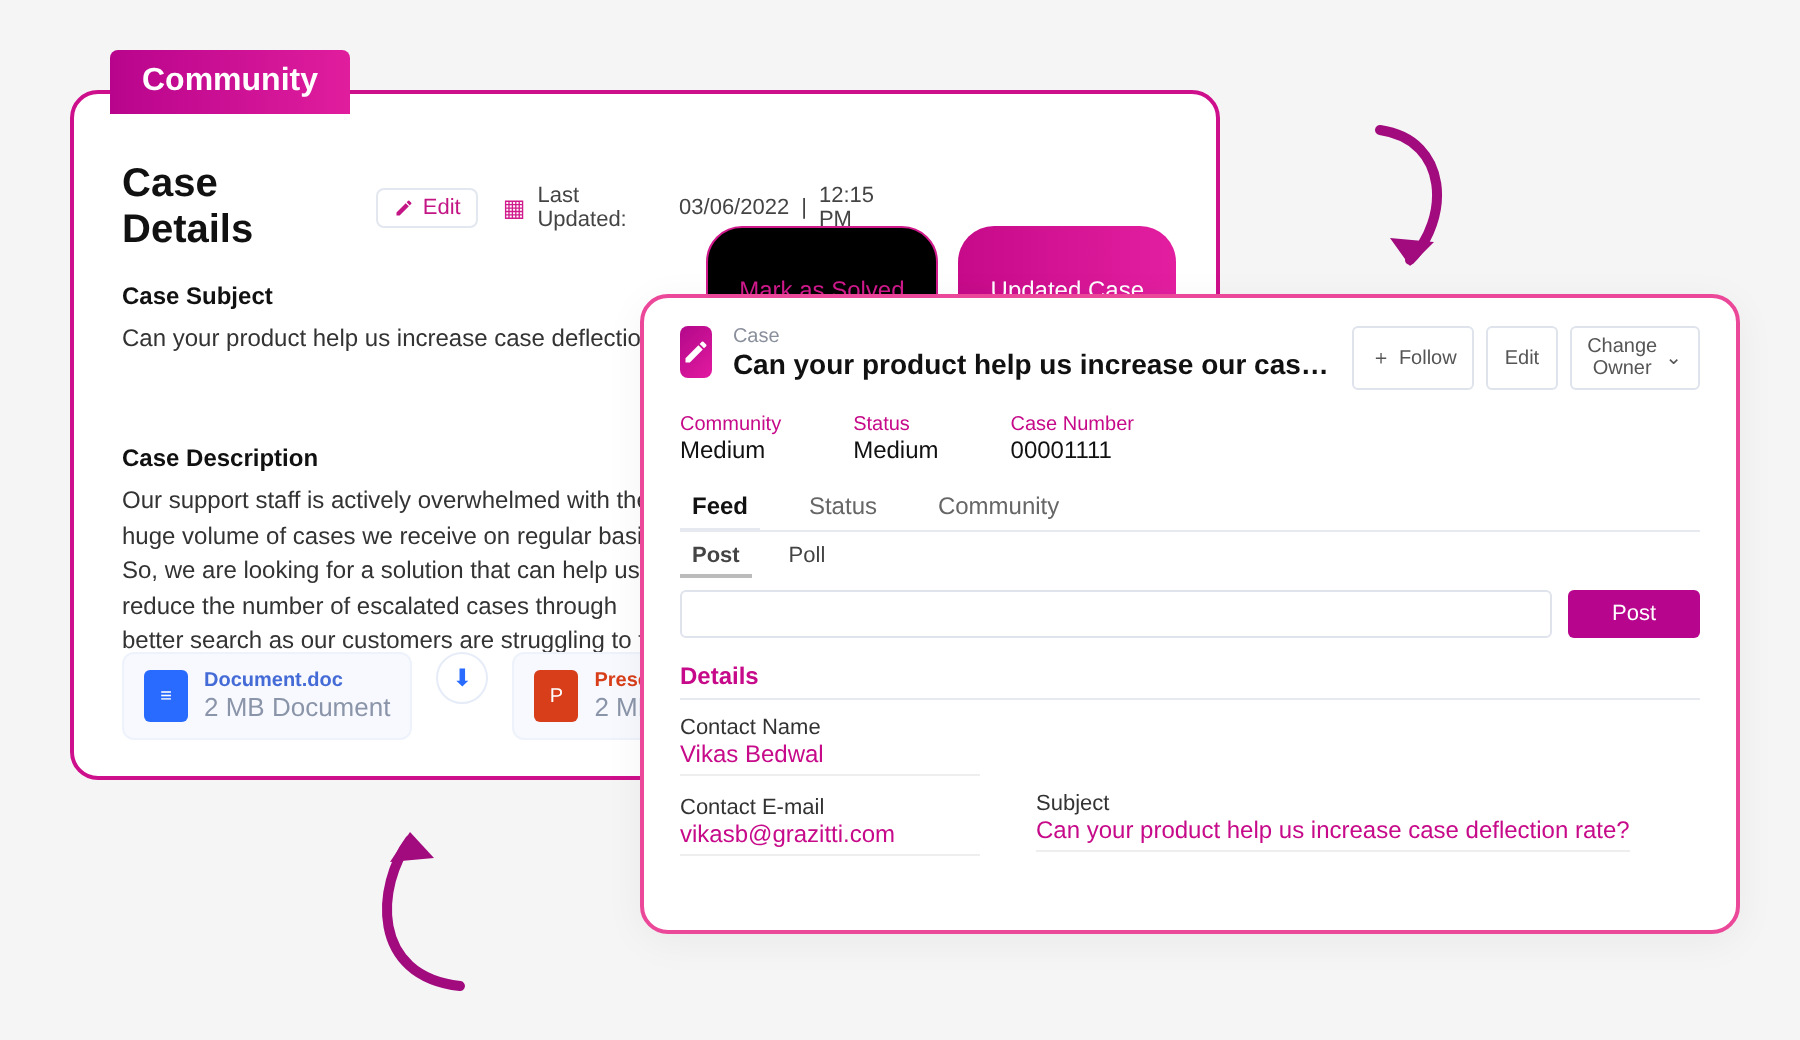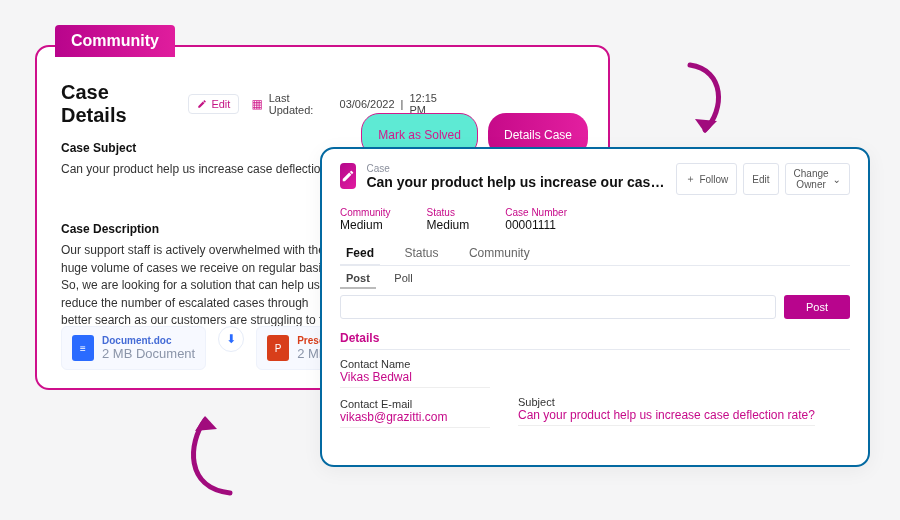--- a/index.html
+++ b/index.html
@@ -42,22 +42,22 @@
   }
   .edit-btn svg { width: 10px; height: 10px; }
   .updated {
     font-size: 11px; color: #444; margin-left: auto;
     display: flex; align-items: center; gap: 6px;
     margin-right: 130px;
   }
   .updated .cal { color: #d11a8c; font-size: 12px;}
   .action-row { position: absolute; right: 20px; top: 66px; display: flex; gap: 10px;}
   .solved-btn {
-    border: 1.5px solid #d11a8c; color: #d11a8c; background:#5eead4;
-    border-radius: 18px; padding: 14px 16px; font-size: 12px; cursor:pointer;
+    border: 1.5px solid #d11a8c; color: #d11a8c; background:#000000;
+    border-radius: 18px; padding: 24px 16px; font-size: 12px; cursor:pointer;
   }
   .escalate-btn {
     background: linear-gradient(90deg, #c60a89, #e31fa0);
     color:#fff; border:none; border-radius: 18px;
     padding: 6px 16px; font-size: 12px; cursor:pointer;
   }
   .sec-label { font-size: 12px; font-weight: 700; color:#111; margin-top: 14px; margin-bottom: 6px;}
   .sec-body { font-size: 12px; color:#333; max-width: 280px; line-height: 1.45;}
   .crm-block {
     position: absolute; right: 22px; top: 100px;
@@ -88,21 +88,21 @@
     display:flex; align-items:center; justify-content:center;
     color:#2a6bff; font-size:12px;
   }
 
   
   .case-panel {
     position: absolute;
     left: 320px; top: 147px;
     width: 550px; height: 320px;
     background:#fff;
-    border: 2px solid #0369a1;
+    border: 2px solid #ec4899;
     border-radius: 14px;
     padding: 14px 18px 16px 18px;
     z-index: 4;
     box-shadow: 0 4px 20px rgba(0,0,0,.05);
   }
   .cp-head { display:flex; align-items:flex-start; gap:10px;}
   .cp-icon {
     width:26px; height:26px; border-radius:4px;
     background: linear-gradient(135deg,#b3088a,#e21aa0);
     display:flex; align-items:center; justify-content:center;
@@ -171,21 +171,21 @@
       <span class="cal">▦</span>
       <span>Last Updated:</span>
       <span>03/06/2022</span>
       <span>|</span>
       <span>12:15 PM</span>
     </div>
   </div>
 
   <div class="action-row">
     <button class="solved-btn">Mark as Solved</button>
-    <button class="escalate-btn">Details Case</button>
+    <button class="escalate-btn">Updated Case</button>
   </div>
 
   <div class="sec-label">Case Subject</div>
   <div class="sec-body" style="max-width:330px">Can your product help us increase case deflection rate?</div>
 
   <div class="crm-block">
     <div class="crm-badge">CRM</div>
     <div class="crm-title">Case Information</div>
   </div>
 

